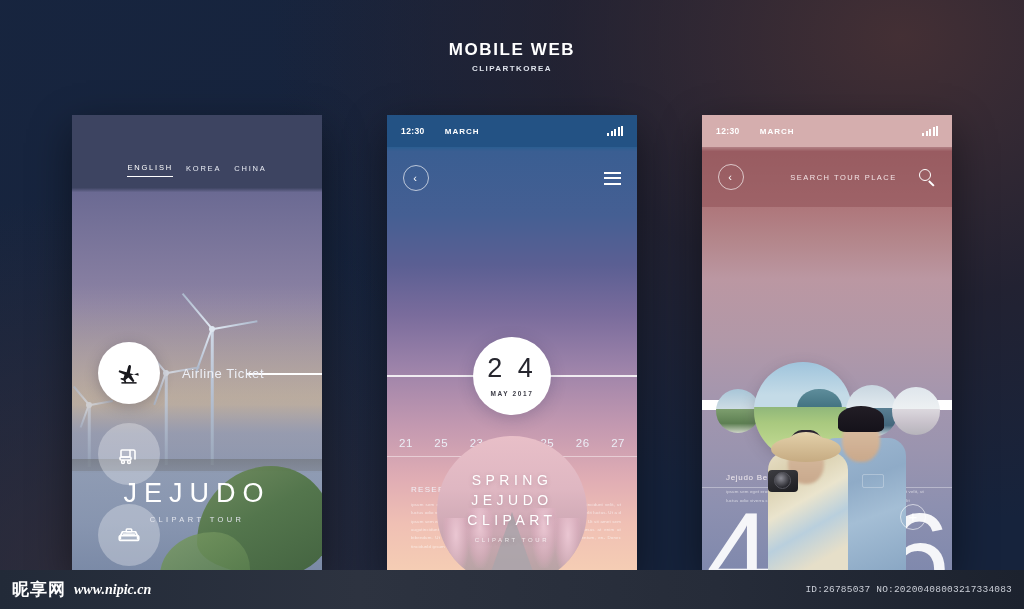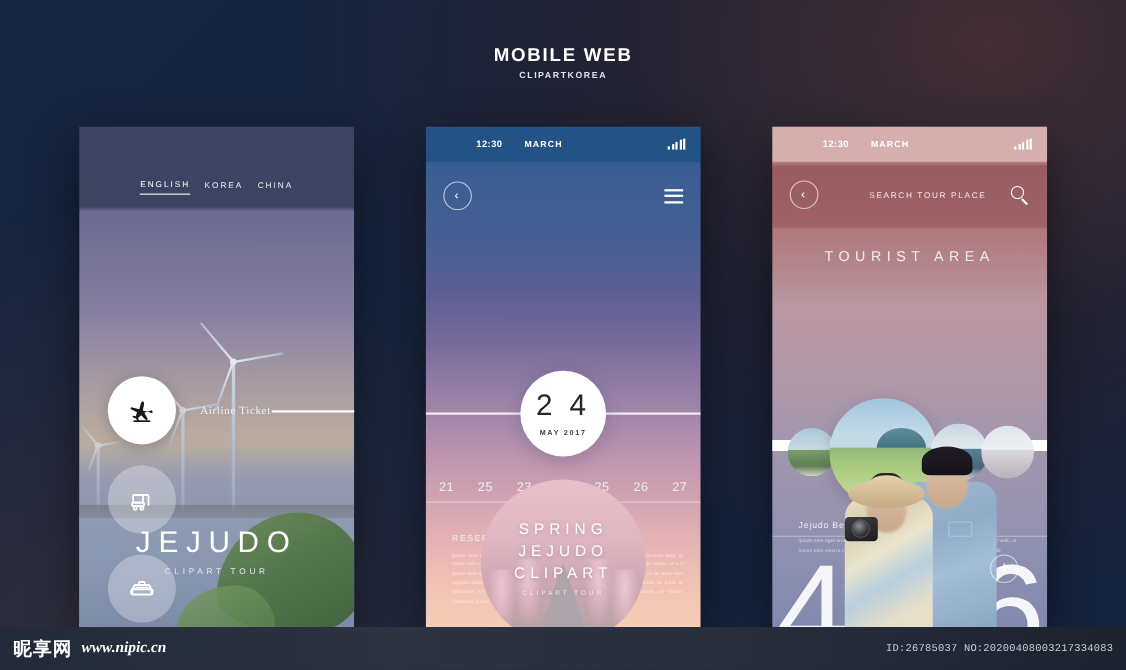--- a/index.html
+++ b/index.html
@@ -40,21 +40,21 @@
   }
   #phone1{ left:72px; }
   #phone2{ left:387px; }
   #phone3{ left:702px; }
 
   .statusbar{
     position:relative; height:32px; z-index:5;
     display:flex; align-items:center; padding:0 14px;
     color:#ffffff;
   }
-  .statusbar .time{ font-size:8.5px; font-weight:bold; letter-spacing:.4px;margin-left:32px; }
+  .statusbar .time{ font-size:8.5px; font-weight:bold; letter-spacing:.4px; }
   .statusbar .month{ font-size:8px; font-weight:bold; letter-spacing:1px; margin-left:20px; }
   .statusbar .bars{ margin-left:auto; display:flex; align-items:flex-end; gap:1.5px; height:10px;}
   .statusbar .bars i{ display:block; width:2px; background:#fff; }
   .statusbar .bars i:nth-child(1){height:3px;}
   .statusbar .bars i:nth-child(2){height:5px;}
   .statusbar .bars i:nth-child(3){height:7px;}
   .statusbar .bars i:nth-child(4){height:9px;}
   .statusbar .bars i:nth-child(5){height:10px;}
 
   
@@ -131,21 +131,21 @@
   #phone1 .langbar span.active{ border-bottom:1.5px solid #fff; color:#ffffff; }
 
   .menuitem{ position:absolute; z-index:5; display:flex; align-items:center; }
   .menucircle{
     width:62px; height:62px; border-radius:50%;
     display:flex; align-items:center; justify-content:center;
     background:rgba(255,255,255,.30);
   }
   .menucircle.on{ background:#ffffff; box-shadow:0 3px 14px rgba(40,40,70,.28); }
   .menulabel{
-    margin-left:22px; color:#edeff6; font-size:10px; letter-spacing:.6px;font-family:Liberation Serif, serif;
+    margin-left:22px; color:#edeff6; font-size:13px; letter-spacing:.6px;
   }
   .menurule{
     position:absolute; left:175px; width:80px; height:1.5px; background:#ffffff;
   }
   #phone1 .m1{ left:26px; top:227px; }
   #phone1 .m2{ left:26px; top:308px; }
   #phone1 .m3{ left:26px; top:389px; }
 
   #phone1 .brand{
     position:absolute; left:0; right:0; bottom:46px; text-align:center; z-index:5;
@@ -614,21 +614,20 @@
 
   <div class="searchbar">
     <div class="backbtn">‹</div>
     <div class="ph">SEARCH TOUR PLACE</div>
     <div class="searchicon">
       <span class="ring"></span>
         <span class="handle"></span>
     </div>
   </div>
 
-  <div class="areatitle">TOURIST AREA</div>
 
   <div class="whiteband"></div>
   <div class="carousel">
     <div class="cimg c1">
       <div class="sky"></div>
         <div class="land"></div>
     </div>
     <div class="cimg c2">
       <div class="sky"></div>
         <div class="hill"></div>

